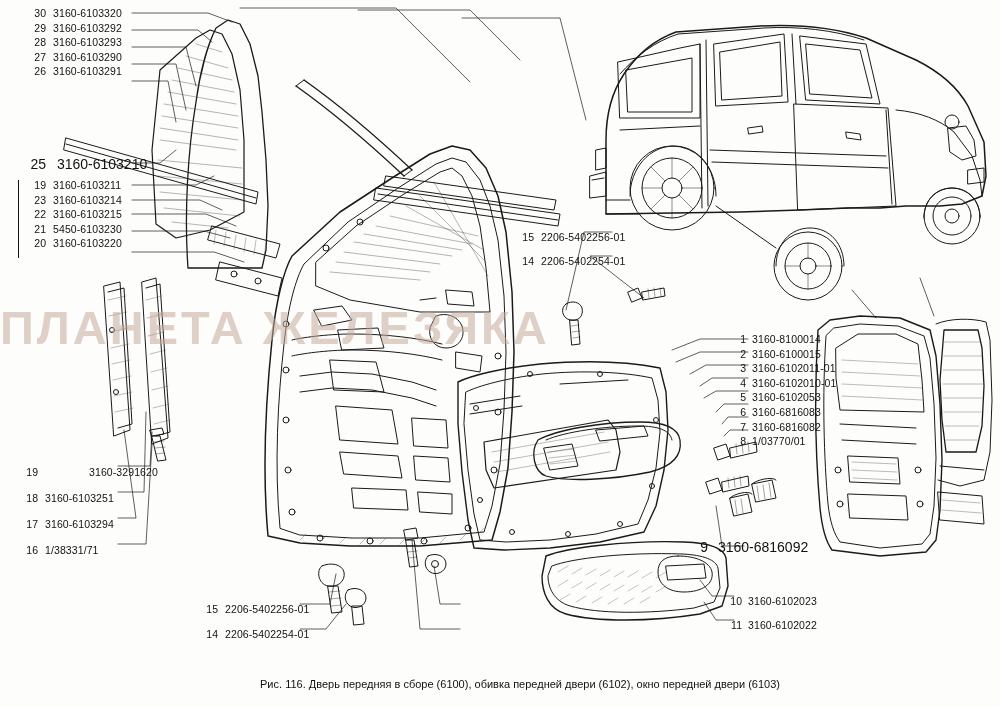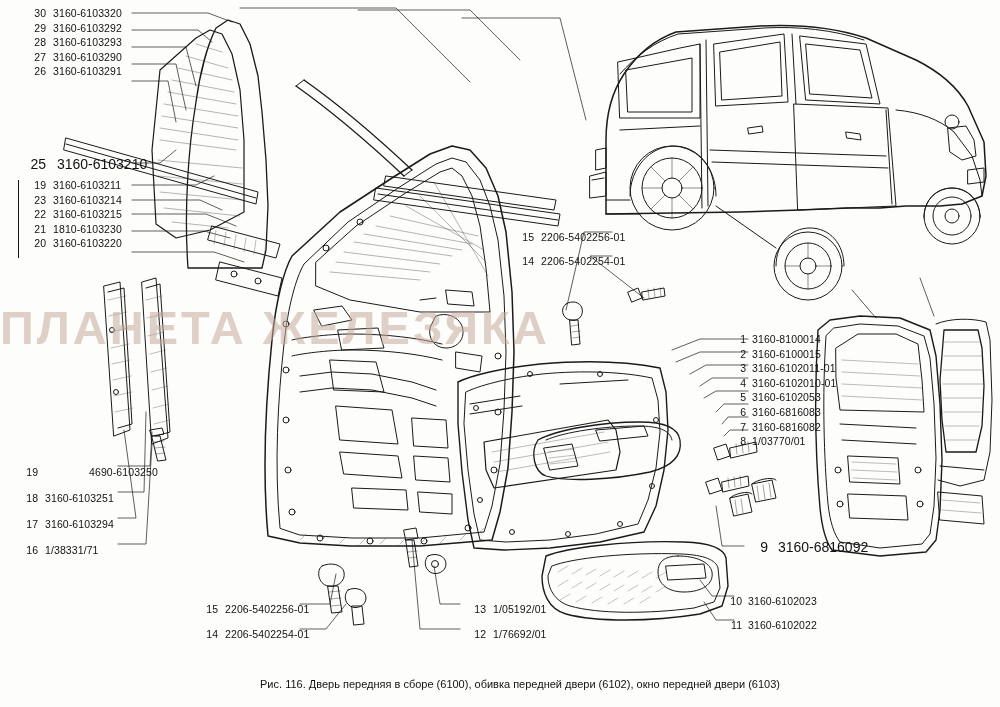--- a/index.html
+++ b/index.html
@@ -641,34 +641,34 @@
     <div class="label-row">
       <span class="num">23</span>
       <span class="code">3160-6103214</span>
     </div>
     <div class="label-row">
       <span class="num">22</span>
       <span class="code">3160-6103215</span>
     </div>
     <div class="label-row">
       <span class="num">21</span>
-      <span class="code">1810-6103230</span>
+      <span class="code">5450-6103230</span>
     </div>
     <div class="label-row">
       <span class="num">20</span>
       <span class="code">3160-6103220</span>
     </div>
   </div>
 
   <div class="fig-bracket" style="left:18px; top:180px; height:78px;"></div>
 
   <div class="label-list" style="left:16px; top:459px; line-height:26px;">
     <div class="label-row" style="height:26px;gap:44px;">
       <span class="num">19</span>
-      <span class="code">4690-6103250</span>
+      <span class="code">3160-3291620</span>
     </div>
     <div class="label-row" style="height:26px;">
       <span class="num">18</span>
       <span class="code">3160-6103251</span>
     </div>
     <div class="label-row" style="height:26px;">
       <span class="num">17</span>
       <span class="code">3160-6103294</span>
     </div>
     <div class="label-row" style="height:26px;">
@@ -681,30 +681,20 @@
     <div class="label-row" style="height:25px;">
       <span class="num">15</span>
       <span class="code">2206-5402256-01</span>
     </div>
     <div class="label-row" style="height:25px;">
       <span class="num">14</span>
       <span class="code">2206-5402254-01</span>
     </div>
   </div>
 
-  <div class="label-list" style="left:464px; top:597px; line-height:25px;">
-    <div class="label-row" style="height:25px;">
-      <span class="num">13</span>
-      <span class="code">1/05192/01</span>
-    </div>
-    <div class="label-row" style="height:25px;">
-      <span class="num">12</span>
-      <span class="code">1/76692/01</span>
-    </div>
-  </div>
 
   <div class="label-list" style="left:512px; top:225px; line-height:24px;">
     <div class="label-row" style="height:24px;">
       <span class="num">15</span>
       <span class="code">2206-5402256-01</span>
     </div>
     <div class="label-row" style="height:24px;">
       <span class="num">14</span>
       <span class="code">2206-5402254-01</span>
     </div>
@@ -738,21 +728,21 @@
     <div class="label-row">
       <span class="num">7</span>
       <span class="code">3160-6816082</span>
     </div>
     <div class="label-row">
       <span class="num">8</span>
       <span class="code">1/03770/01</span>
     </div>
   </div>
 
-  <div class="label-single" style="left:748px; top:539px;">
+  <div class="label-single" style="left:688px; top:539px;">
     <span class="num" style="width:20px; padding-right:6px;">9</span>
     <span class="code">3160-6816092</span>
   </div>
 
   <div class="label-list rightnum" style="left:722px; top:589px; line-height:24px;">
     <div class="label-row" style="height:24px;">
       <span class="num">10</span>
       <span class="code">3160-6102023</span>
     </div>
     <div class="label-row" style="height:24px;align-items:flex-end;">

